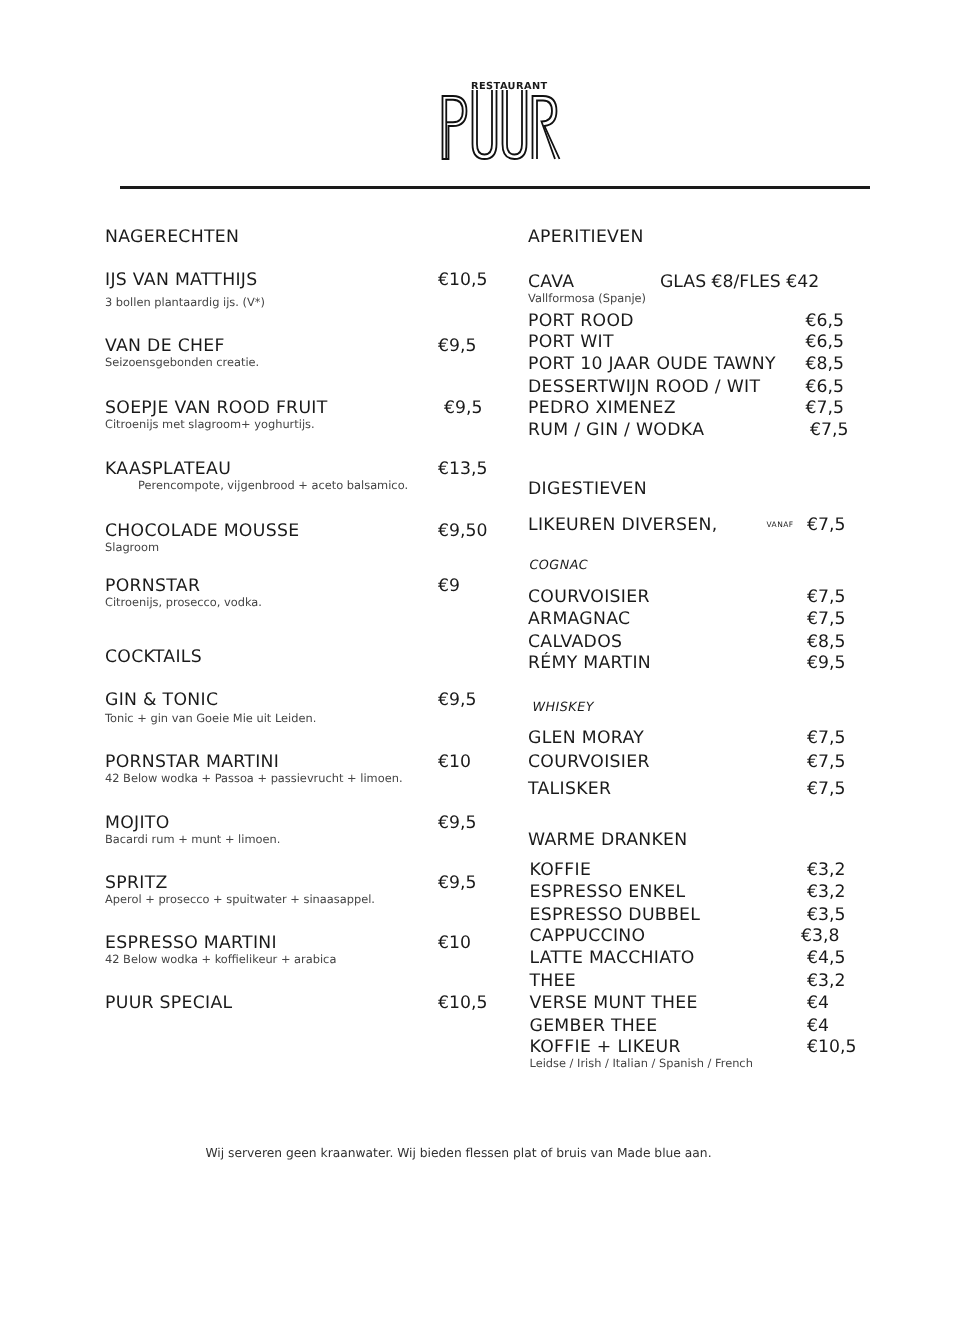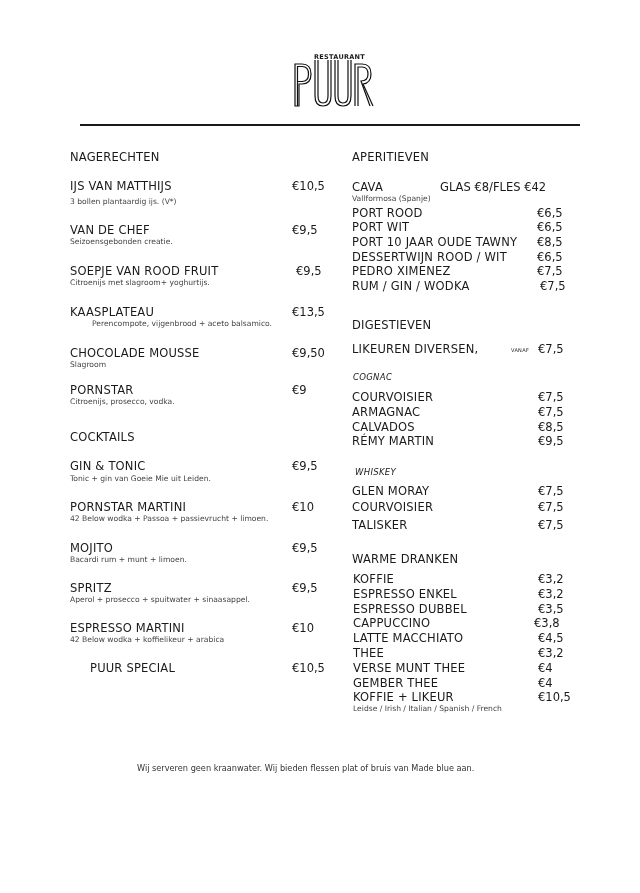--- a/index.html
+++ b/index.html
@@ -85,21 +85,21 @@
   <div class="abs desc" style="left:70px;top:555px;">Bacardi rum + munt + limoen.</div>
 
   <div class="abs name" style="left:70px;top:581px;">SPRITZ</div>
   <div class="abs price" style="left:292px;top:581px;">€9,5</div>
   <div class="abs desc" style="left:70px;top:595px;">Aperol + prosecco + spuitwater + sinaasappel.</div>
 
   <div class="abs name" style="left:70px;top:621px;">ESPRESSO MARTINI</div>
   <div class="abs price" style="left:292px;top:621px;">€10</div>
   <div class="abs desc" style="left:70px;top:635px;">42 Below wodka + koffielikeur + arabica</div>
 
-  <div class="abs name" style="left:70px;top:661px;margin-left:20px;">PUUR SPECIAL</div>
+  <div class="abs name" style="left:70px;top:661px;">PUUR SPECIAL</div>
   <div class="abs price" style="left:292px;top:661px;">€10,5</div>
 </div>
 
 <div>
   <div class="abs sec" style="left:352px;top:150px;">APERITIEVEN</div>
 
   <div class="abs name" style="left:352px;top:180px;">CAVA</div>
   <div class="abs price" style="left:440px;top:180px;">GLAS €8/FLES €42</div>
   <div class="abs desc" style="left:352px;top:194px;">Vallformosa (Spanje)</div>
 

